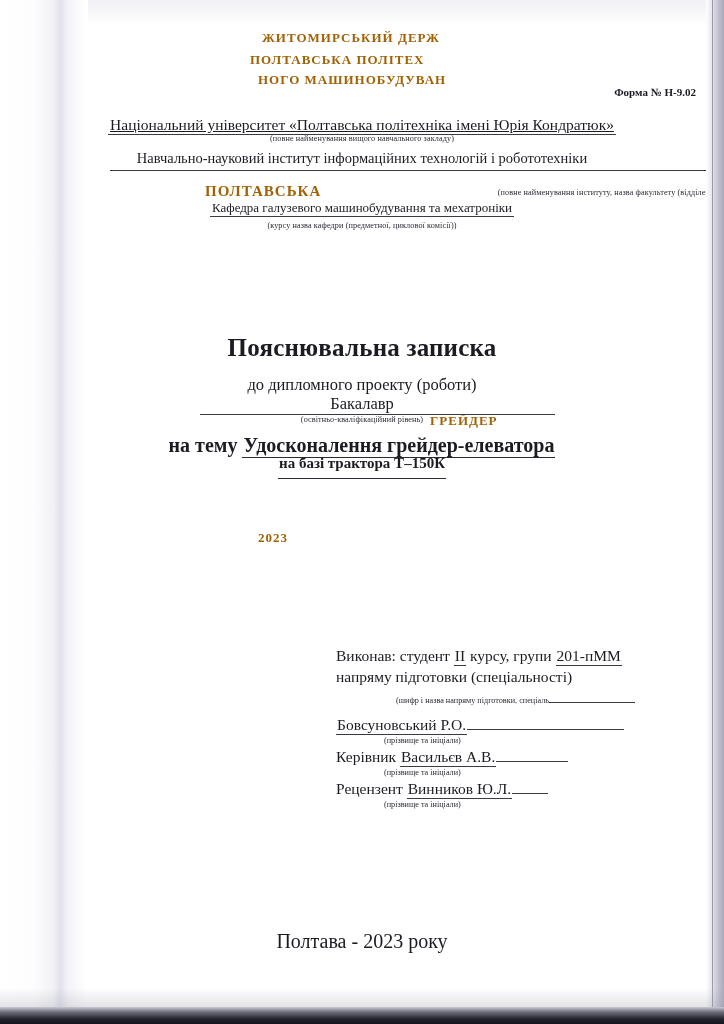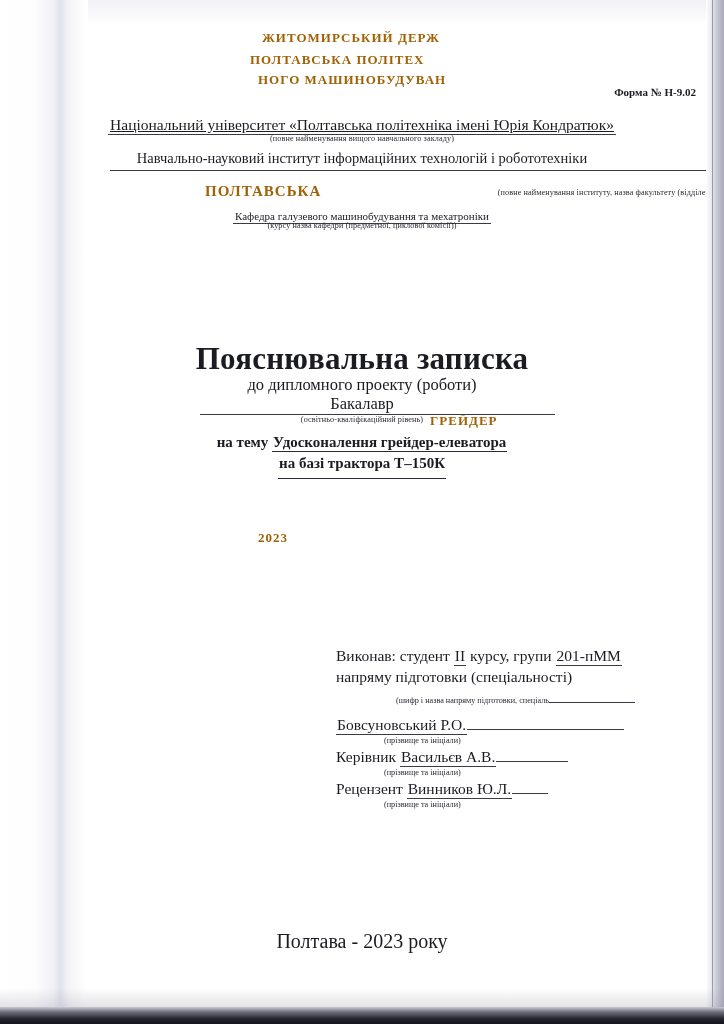--- a/index.html
+++ b/index.html
@@ -122,32 +122,32 @@
   }
   .inst-rule {
     position: absolute;
     left: 110px;
     top: 170px;
     width: 600px;
     border-bottom: 1px solid #3a3a46;
   }
 
   .dept {
-    top: 210px;
-    font-size: 11px;
+    top: 200px;
+    font-size: 13px;
     text-align: center;
   }
   .dept .u-txt {
     border-bottom: 1px solid #3a3a46;
     padding: 0 2px 1px 2px;
   }
 
   .title-main {
-    top: 341px;
-    font-size: 31px;
+    top: 334px;
+    font-size: 25px;
     font-weight: bold;
     letter-spacing: 0.2px;
   }
   .title-sub {
     top: 375px;
     font-size: 16.5px;
   }
   .degree {
     top: 394px;
     font-size: 16.5px;
@@ -156,21 +156,21 @@
     position: absolute;
     left: 200px;
     top: 414px;
     width: 355px;
     border-bottom: 1px solid #3a3a46;
   }
   .cap-degree { top: 415px; }
 
   .topic {
     top: 434px;
-    font-size: 15px;
+    font-size: 20px;
     font-weight: bold;
   }
   .topic .u-txt {
     border-bottom: 1.5px solid #2a2a34;
     padding: 0 1px 1px 1px;
     font-weight: bold;
   }
   .topic-2 {
     top: 455px;
     font-size: 15px;

